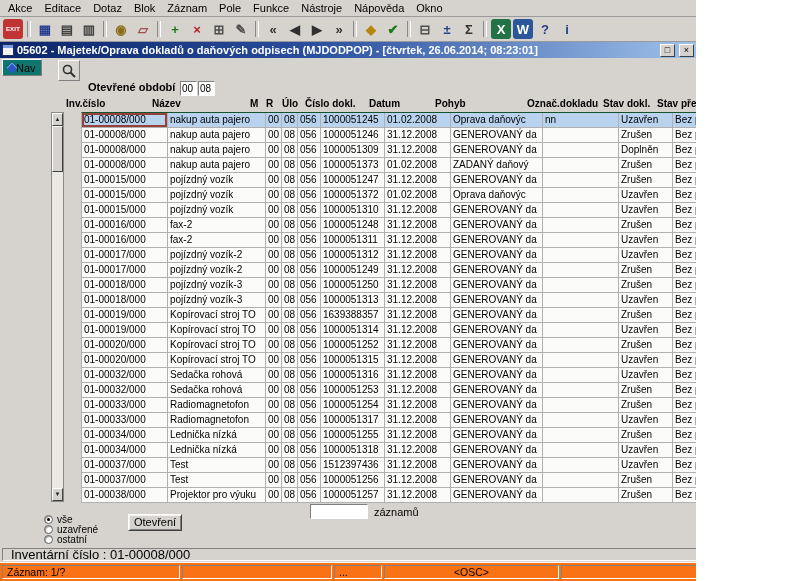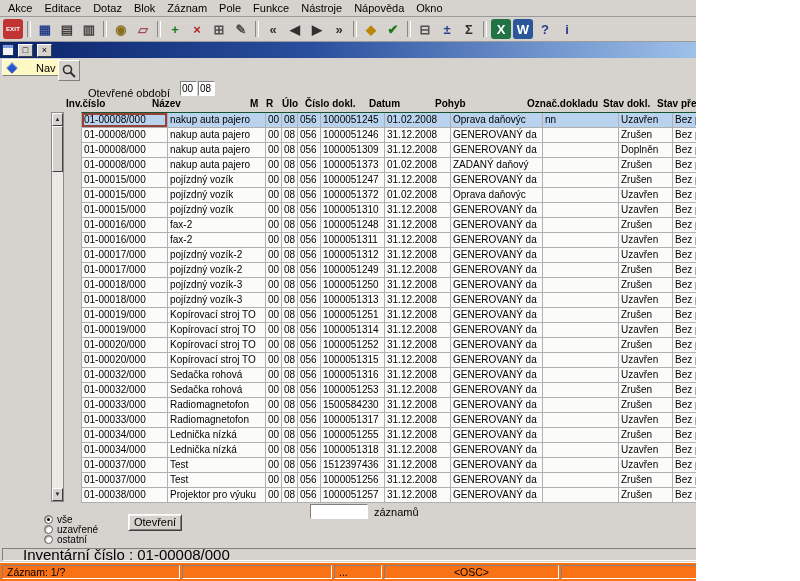--- a/index.html
+++ b/index.html
@@ -27,29 +27,29 @@
   .title-icon{width:12px;height:12px;background:linear-gradient(#7a9ce0 0 3px,#f2f2f2 3px);
               border:1px solid #203060;box-sizing:border-box;flex:none}
   .title-text{font-weight:bold;font-size:11px;white-space:nowrap;overflow:hidden;flex:1}
   .win-btn{width:15px;height:13px;background:#d6d3ce;color:#000;border:1px solid;
            border-color:#fff #404040 #404040 #fff;font-size:9px;line-height:11px;text-align:center;
            box-sizing:border-box;flex:none;margin-left:1px}
 
   
   .canvas{position:absolute;top:58px;left:0;width:800px;height:488px;background:#d6d3ce}
 
-  .nav-btn{position:absolute;left:2px;top:1px;height:15px;display:flex;align-items:center;gap:20px;
-           padding:0 5px;background:#fef9c3;border:1px solid;border-color:#fff #808080 #808080 #fff}
+  .nav-btn{position:absolute;left:2px;top:1px;height:15px;display:flex;align-items:center;gap:0;
+           padding:0 5px;background:#0f766e;border:1px solid;border-color:#fff #808080 #808080 #fff}
   .nav-icon{width:8px;height:8px;background:#2b58c8;transform:rotate(45deg);
             box-shadow:inset 1px 1px 0 #7fa0e8;flex:none}
 
   .zoom-btn{position:absolute;left:58px;top:2px;width:20px;height:19px;display:flex;align-items:center;
             justify-content:center;background:#d6d3ce;border:1px solid;border-color:#fff #808080 #808080 #fff}
 
-  .period-label{position:absolute;left:88px;top:29px;font-weight:normal}
+  .period-label{position:absolute;left:88px;top:23px;font-weight:bold}
   .period-inputs{position:absolute;left:180px;top:23px;display:flex}
   .mini-field{width:17px;height:15px;border:1px solid;border-color:#808080 #fff #fff #808080;
               background:#fff;font-size:10px;padding:0 1px;box-sizing:border-box;margin-right:1px}
 
   
   .grid-header{position:absolute;left:64px;top:40px;height:13px;display:flex}
   .gh{font-weight:bold;font-size:10px;white-space:nowrap;overflow:visible;padding:0 2px;
       box-sizing:border-box;border-right:1px solid transparent;flex:none}
   .grid-rows{position:absolute;left:81px;top:54px;border-top:1px solid #14532d;border-left:1px solid #b0b0b0}
   .row{display:flex;height:15px}
@@ -81,21 +81,21 @@
          box-shadow:inset 1px 1px 1px #9a9a9a;box-sizing:border-box;position:relative;flex:none}
   .radio.on::after{content:"";position:absolute;left:2px;top:2px;width:3px;height:3px;border-radius:50%;background:#000}
   .open-btn{position:absolute;left:128px;top:456px;width:54px;height:17px;background:#d6d3ce;
             border:1px solid;border-color:#fff #404040 #404040 #fff;
             box-shadow:inset 1px 1px 0 #f4f2ee, inset -1px -1px 0 #808080;
             font-size:11px;text-align:center;line-height:15px;box-sizing:border-box}
 
   
   .status1{position:absolute;top:546px;left:0;width:800px;height:16px;background:#d6d3ce;display:flex;align-items:center;box-sizing:border-box}
   .status1-panel{margin:1px 2px;flex:1;height:13px;border:1px solid;border-color:#808080 #fff #fff #808080;
-                 line-height:12px;padding:0 20px;font-size:15px;box-sizing:border-box}
+                 line-height:12px;padding:0 8px;font-size:13px;box-sizing:border-box}
   .status2{position:absolute;top:562px;left:0;width:800px;height:19px;background:#f97316;display:flex;
            align-items:center;padding:0 2px;gap:2px;box-sizing:border-box;border-top:1px solid #fff}
   .seg{height:14px;border:1px solid;border-color:#808080 #fff #fff #808080;line-height:13px;
        padding:0 4px;font-size:10.5px;box-sizing:border-box;white-space:nowrap;overflow:hidden}
   .seg-center{text-align:center}
 </style>
 </head>
 <body>
 
 <div class="app">
@@ -243,20 +243,21 @@
       </span>
 
       <span class="ticon">
         <span class="tg" style="color: rgb(39, 64, 139);">i</span>
       </span>
 
   </div>
 
   <div class="titlebar">
     <span class="title-icon"></span>
+    <span class="title-text">05602 - Majetek/Oprava dokladů o daňových odpisech (MJDODPOP) - [čtvrtek, 26.06.2014; 08:23:01]</span>
     <span class="win-btn">□</span>
     <span class="win-btn">×</span>
   </div>
 
   <div class="canvas">
 
     <div class="nav-btn">
       <span class="nav-icon"></span>
       <span>Nav</span>
     </div>
@@ -505,21 +506,21 @@
           <span class="cell c11"></span>
           <span class="cell c12">GENEROVANÝ</span>
         </div>
 
         <div class="row">
           <span class="cell c0">01-00019/000</span>
           <span class="cell c1">Kopírovací stroj TO</span>
           <span class="cell c2">00</span>
           <span class="cell c3">08</span>
           <span class="cell c4">056</span>
-          <span class="cell c5">1000051251</span>
+          <span class="cell c5">1639388357</span>
           <span class="cell c6">31.12.2008</span>
           <span class="cell c7">GENEROVANÝ da</span>
           <span class="cell c8"></span>
           <span class="cell c9">Zrušen</span>
           <span class="cell c10">Bez převodu -</span>
           <span class="cell c11"></span>
           <span class="cell c12">GENEROVANÝ</span>
         </div>
 
         <div class="row">
@@ -601,21 +602,21 @@
           <span class="cell c11"></span>
           <span class="cell c12">GENEROVANÝ</span>
         </div>
 
         <div class="row">
           <span class="cell c0">01-00033/000</span>
           <span class="cell c1">Radiomagnetofon</span>
           <span class="cell c2">00</span>
           <span class="cell c3">08</span>
           <span class="cell c4">056</span>
-          <span class="cell c5">1500584230</span>
+          <span class="cell c5">1000051254</span>
           <span class="cell c6">31.12.2008</span>
           <span class="cell c7">GENEROVANÝ da</span>
           <span class="cell c8"></span>
           <span class="cell c9">Zrušen</span>
           <span class="cell c10">Bez převodu -</span>
           <span class="cell c11"></span>
           <span class="cell c12">GENEROVANÝ</span>
         </div>
 
         <div class="row">

